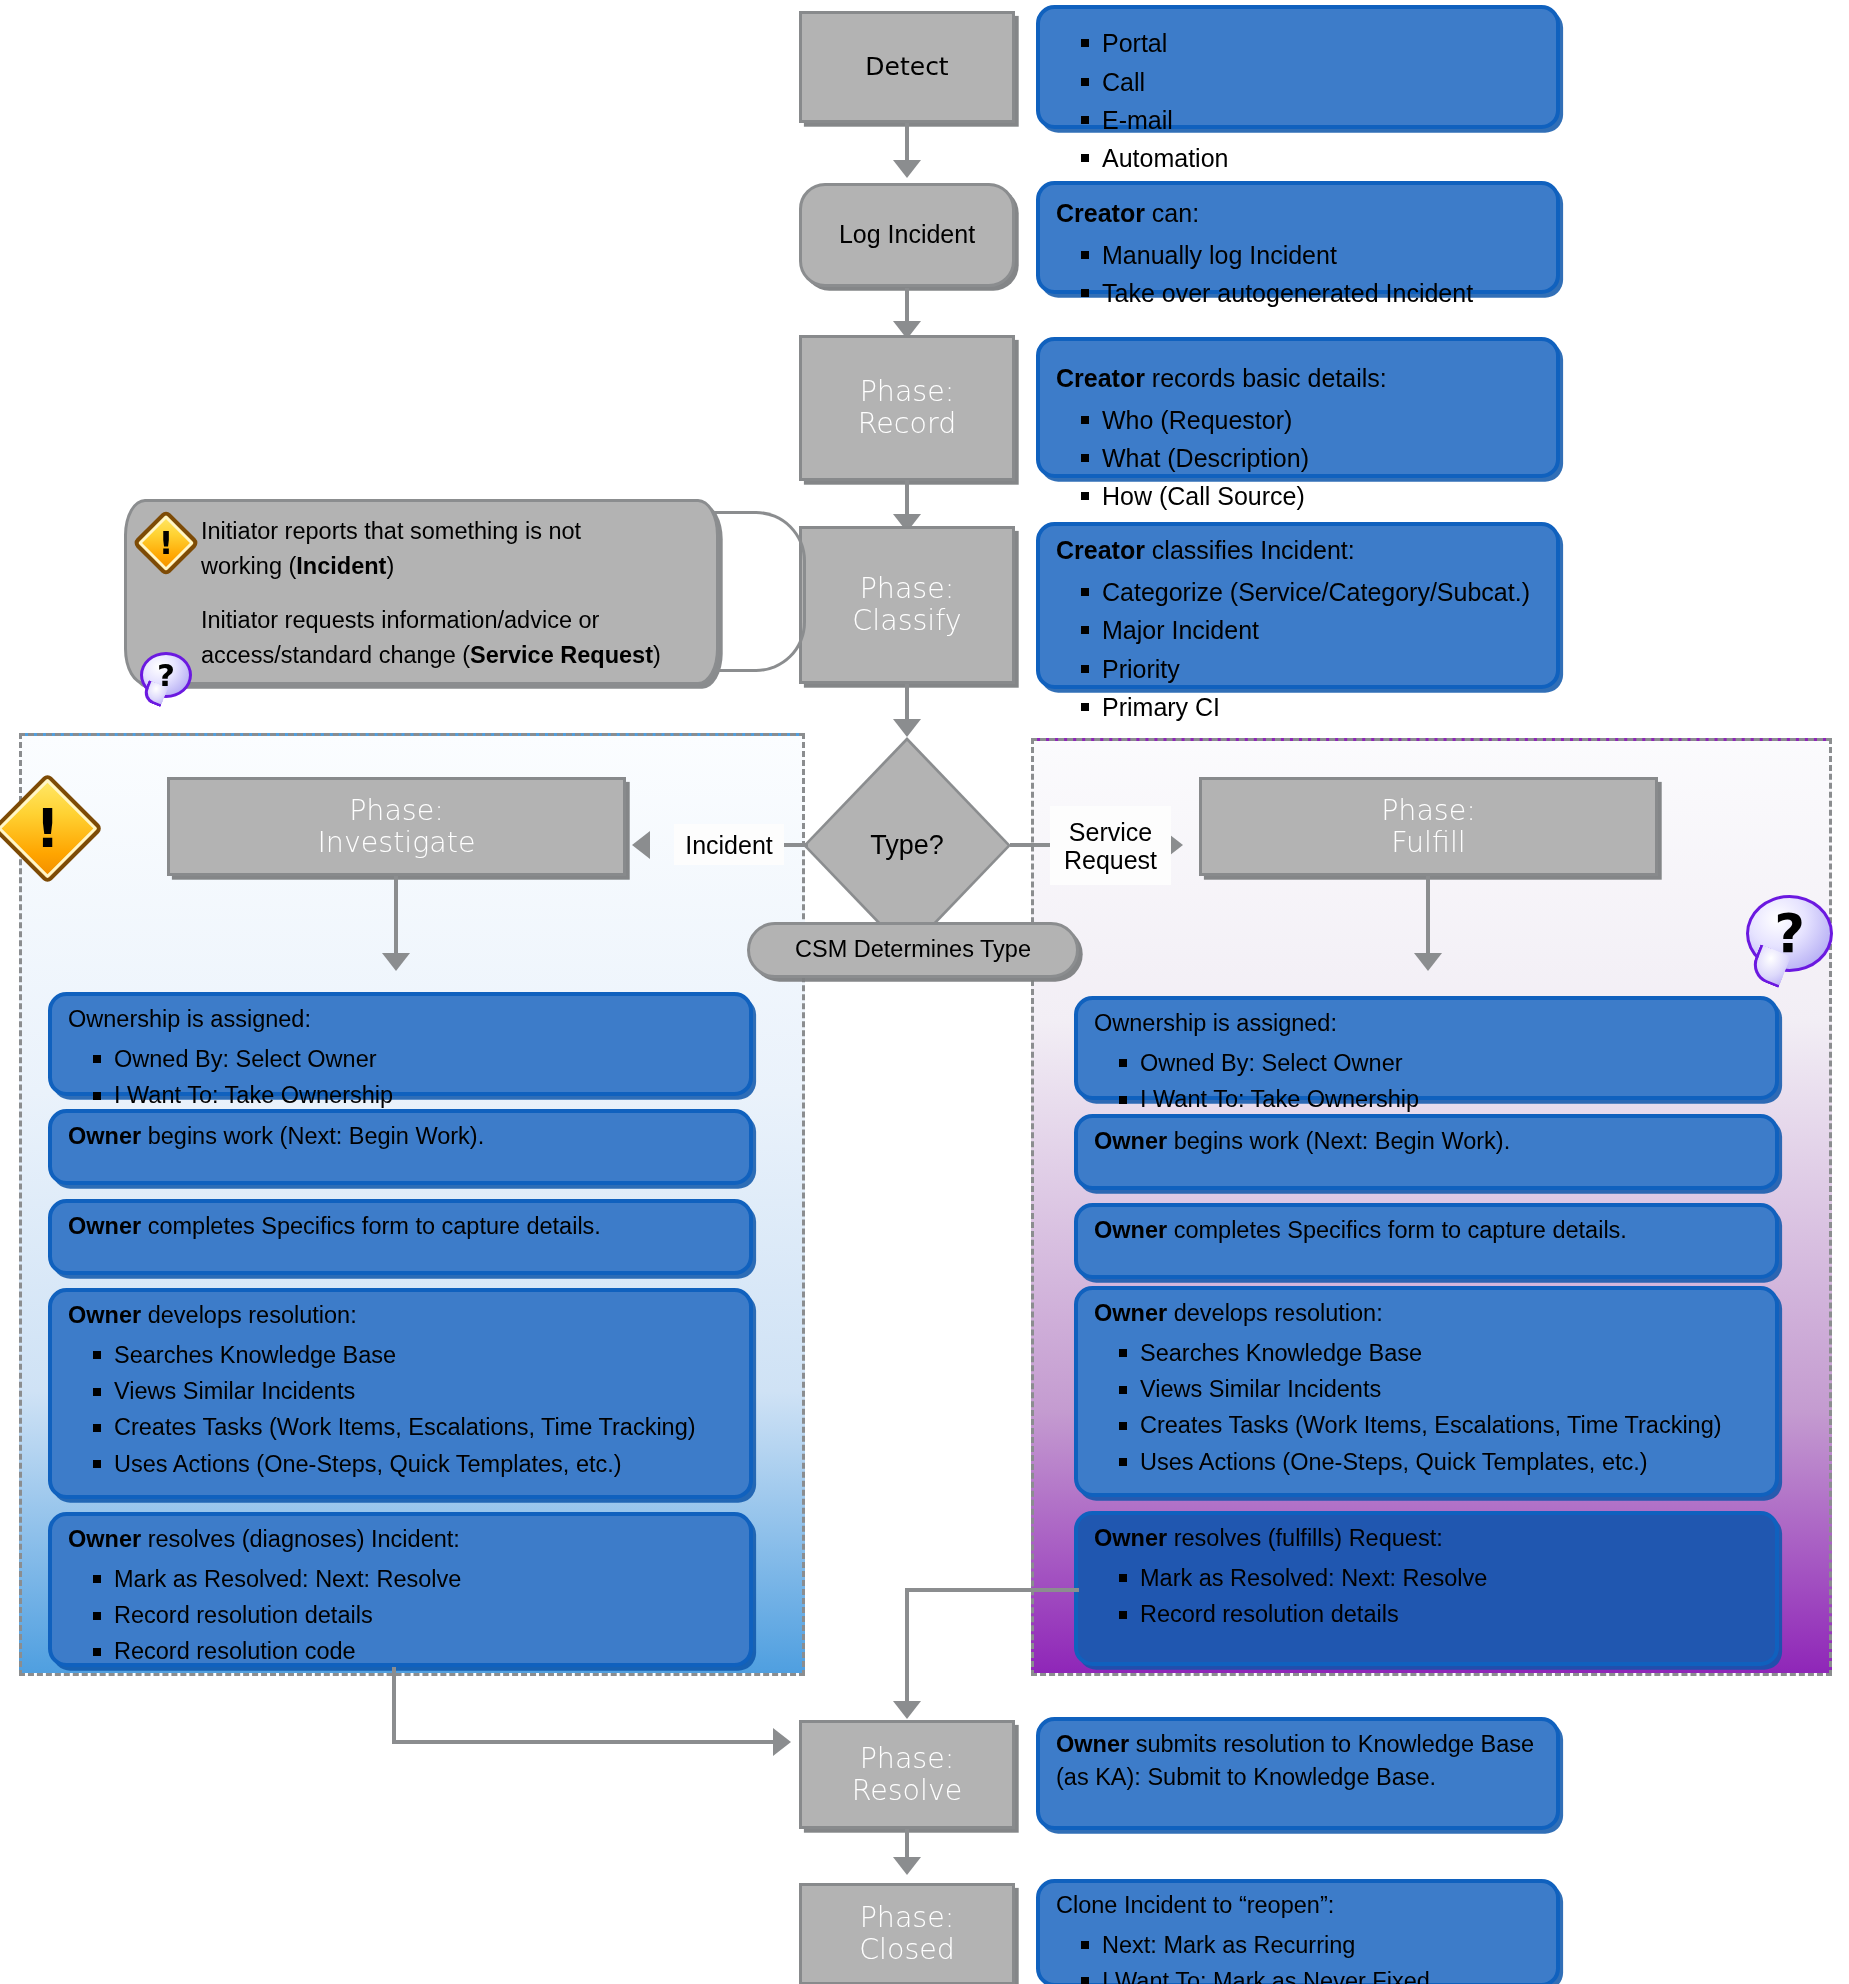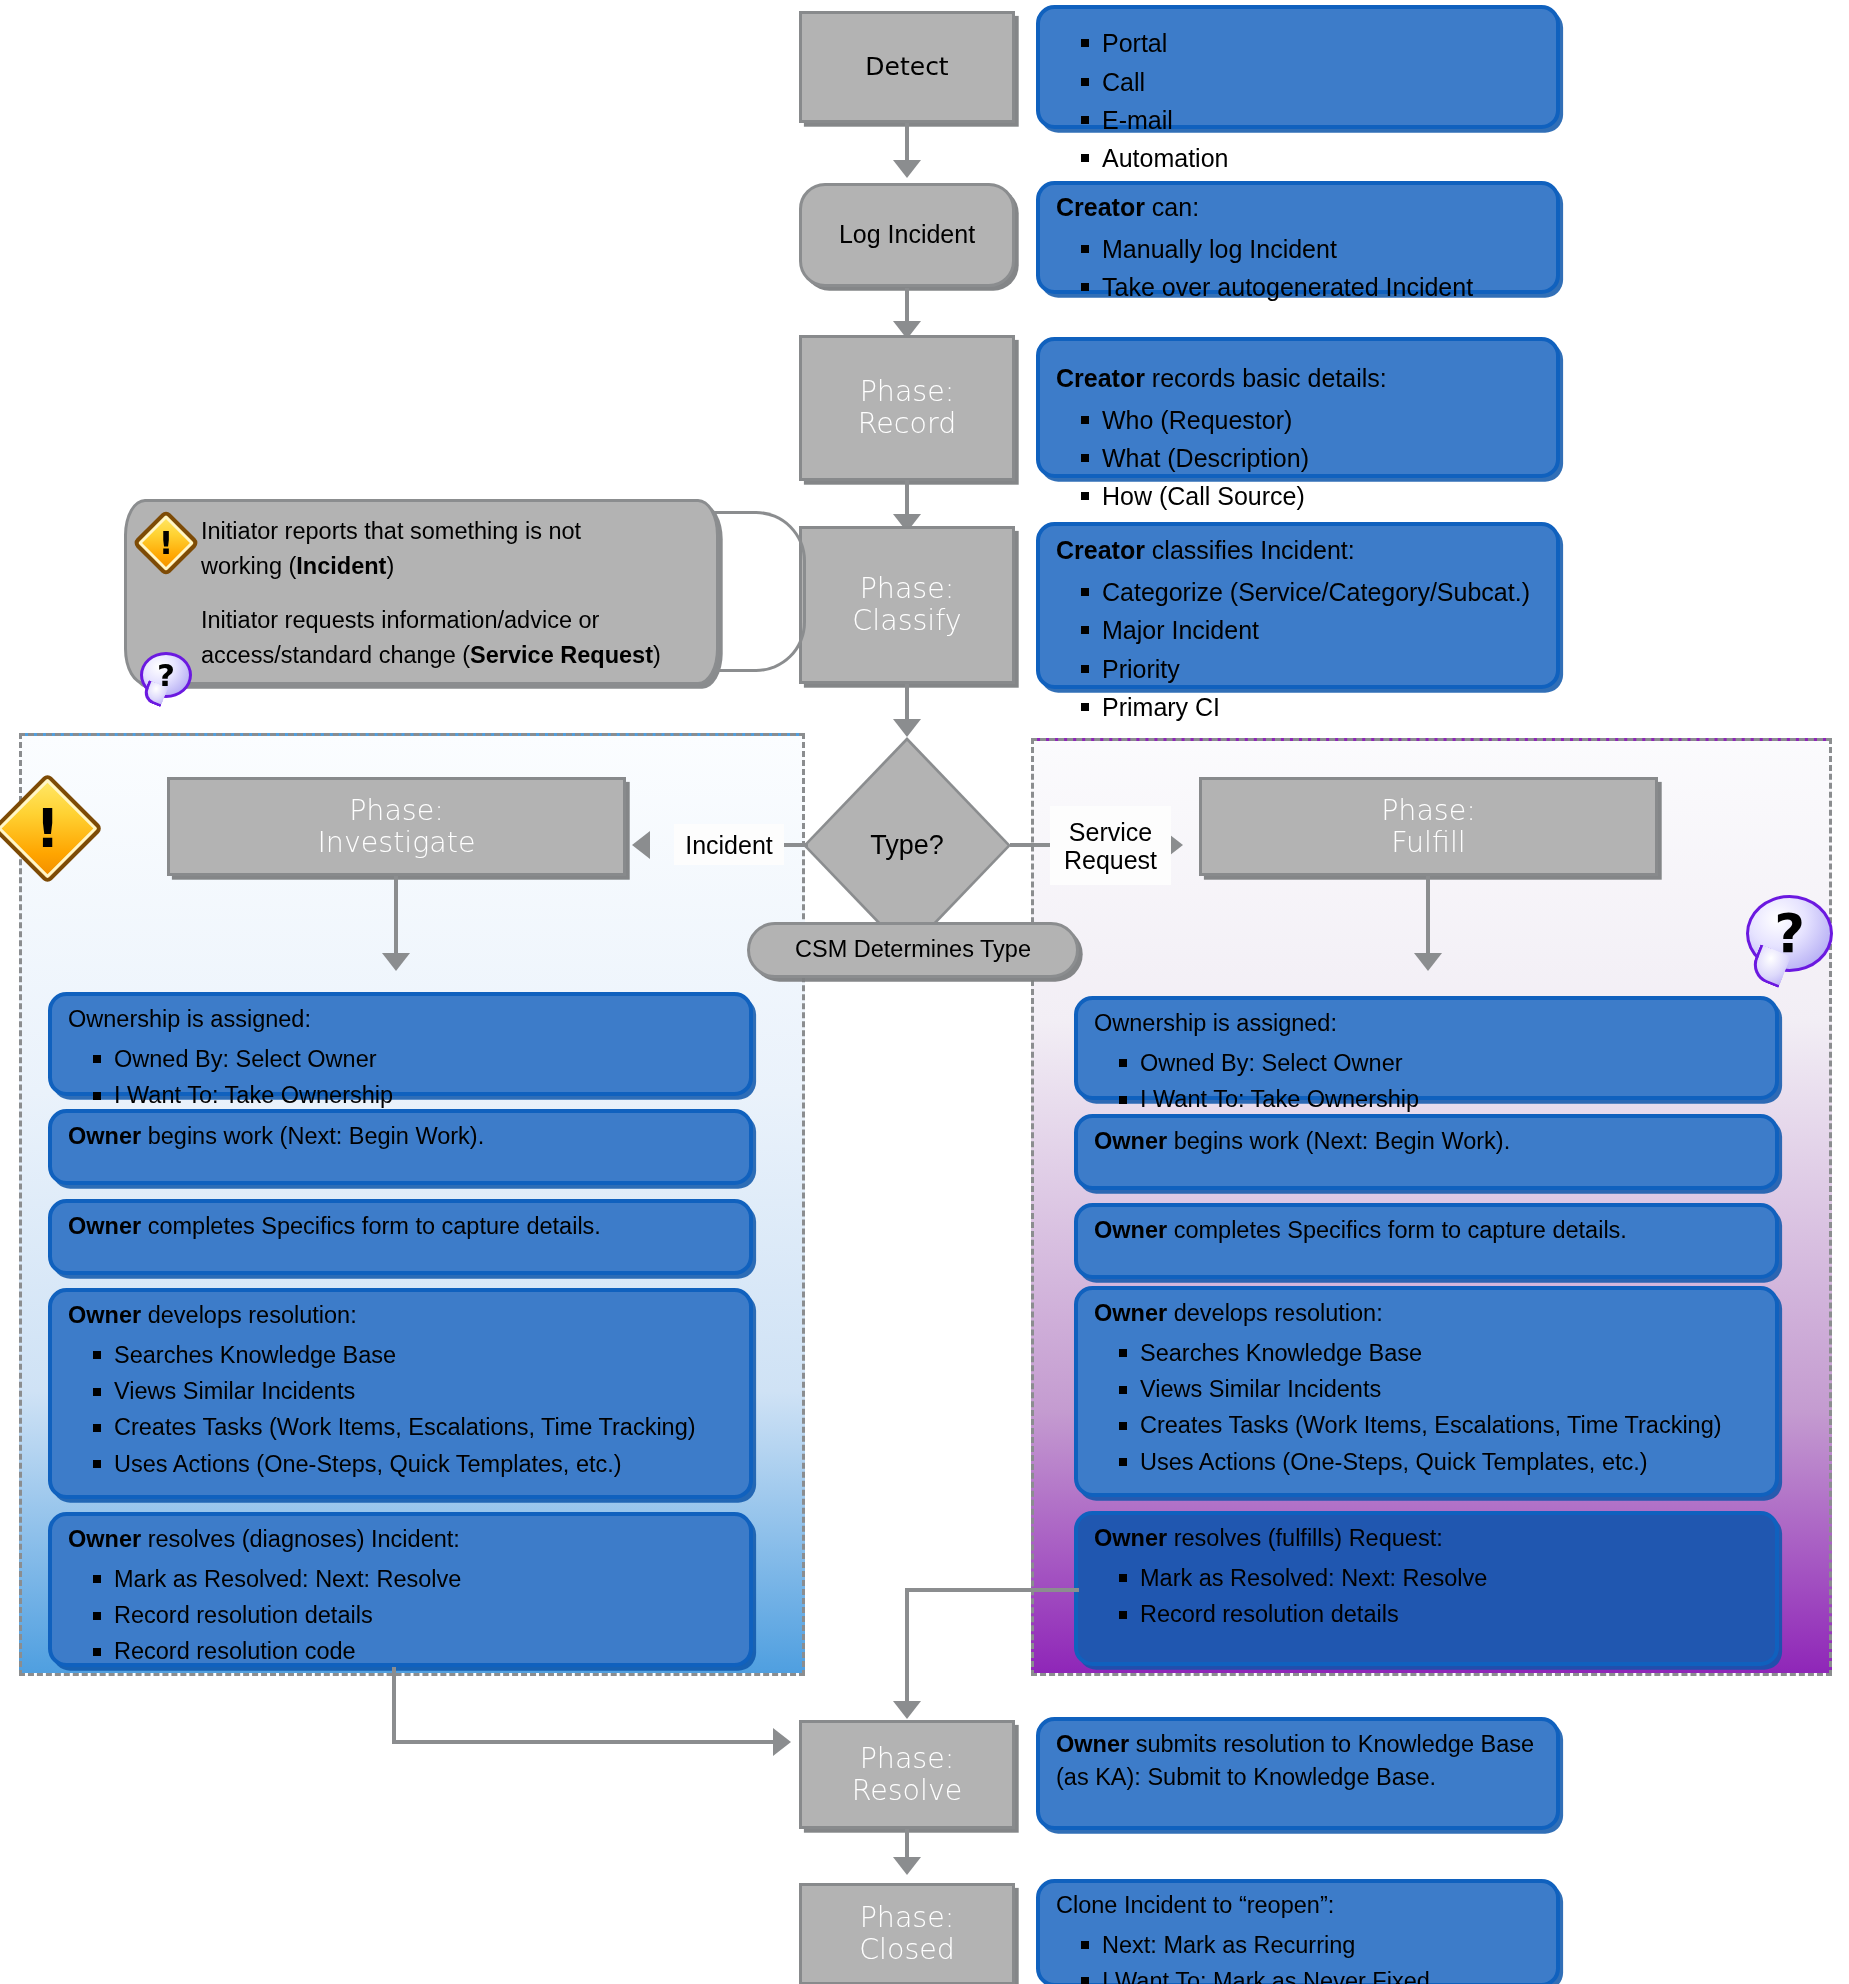--- a/index.html
+++ b/index.html
@@ -145,21 +145,21 @@
     </ul>
   </div>
 
   <div class="abs line-v" style="left:905px;top:123px;height:40px;"></div>
   <div class="abs arrow-down" style="left:893px;top:160px;"></div>
 
   <div class="abs term-box" style="left:799px;top:183px;width:216px;height:104px;font-size:25px;">
     <span>Log Incident</span>
   </div>
 
-  <div class="abs blue-box" style="left:1036px;top:181px;width:524px;height:113px;font-size:25px;padding:5px 16px;">
+  <div class="abs blue-box" style="left:1036px;top:181px;width:524px;height:113px;font-size:25px;padding:11px 16px;">
     <span class="hdr"><b class="b">Creator</b><span> can:</span></span>
     <ul>
       <li><span>Manually log Incident</span></li>
       <li><span>Take over autogenerated Incident</span></li>
     </ul>
   </div>
 
   <div class="abs line-v" style="left:905px;top:288px;height:37px;"></div>
   <div class="abs arrow-down" style="left:893px;top:321px;"></div>
 

